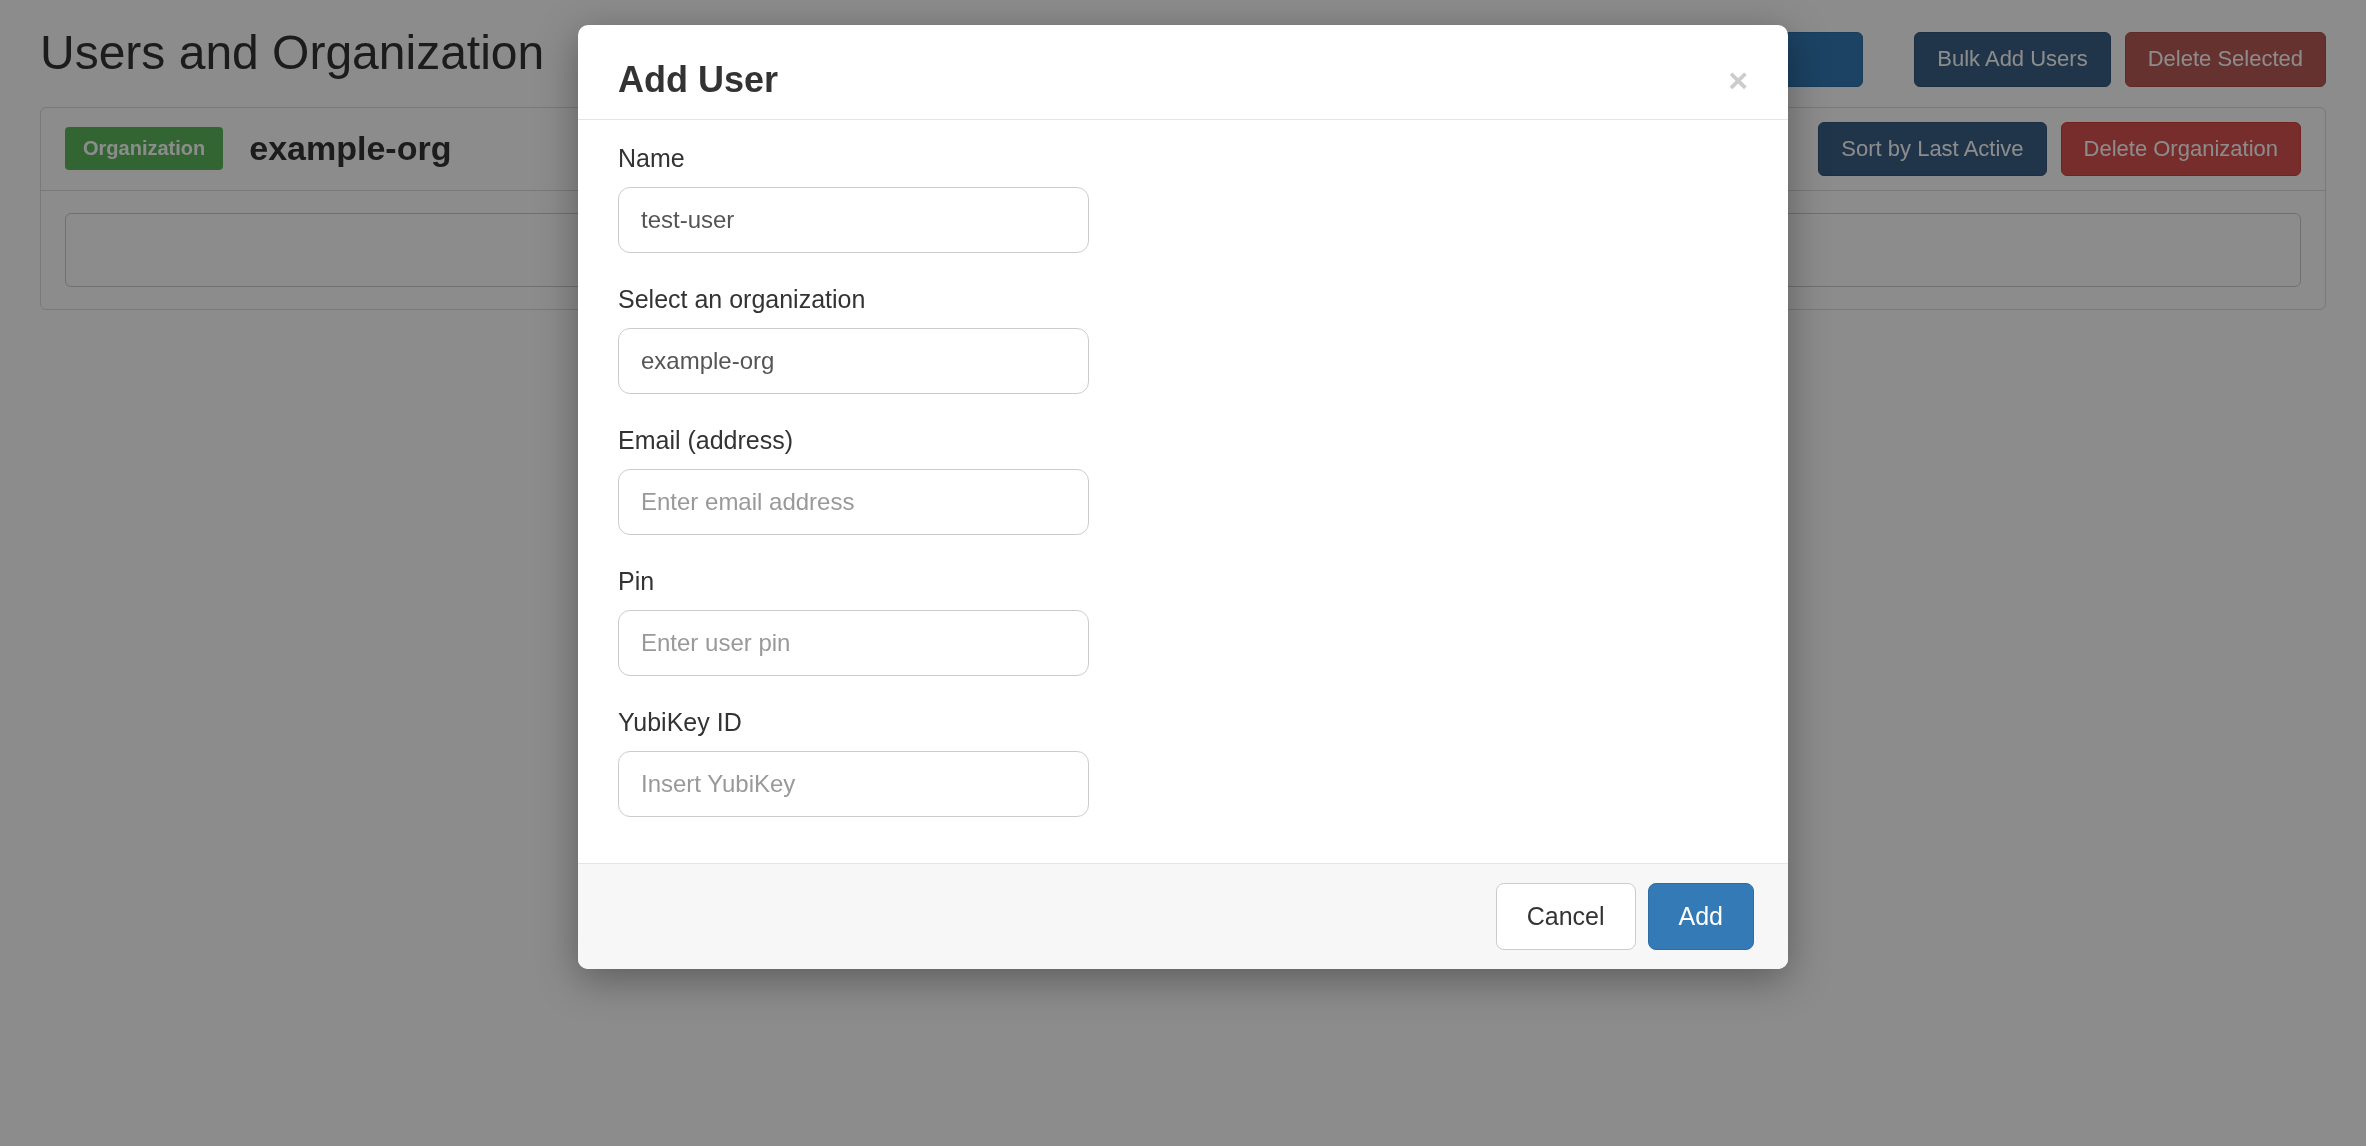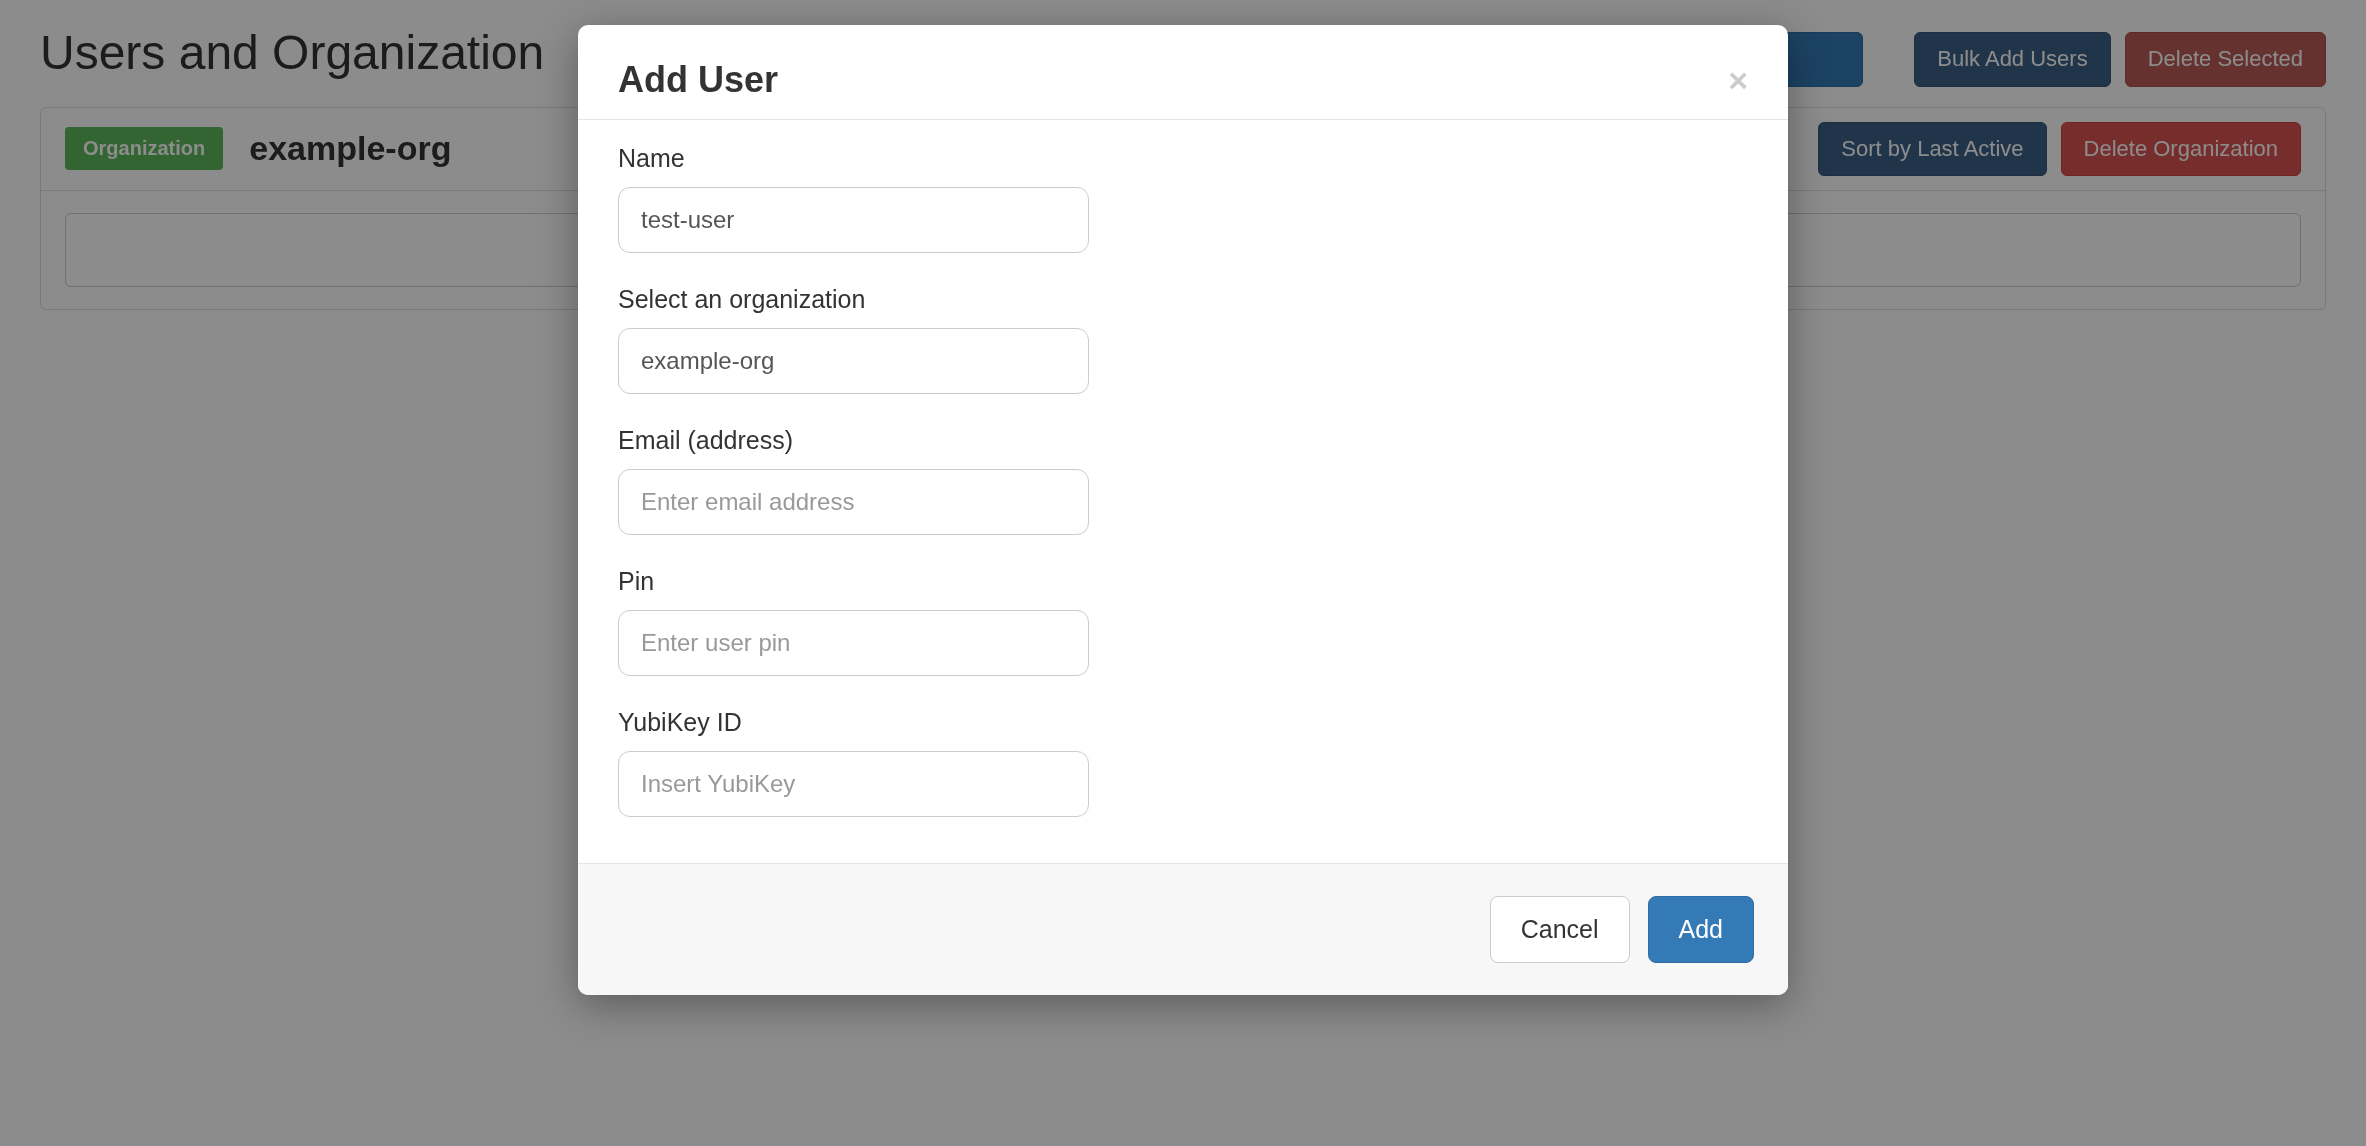--- a/index.html
+++ b/index.html
@@ -139,26 +139,26 @@
       height: 66px;
       padding: 0 22px;
       font-size: 24px;
       color: #555;
       border: 1px solid #ccc;
       border-radius: 12px;
       background: #fff;
     }
     .form-control::placeholder { color: #999; }
     .modal-footer {
-      padding: 32px 34px;
+      padding: 19px 34px;
       background: #f7f7f7;
       border-top: 1px solid #e5e5e5;
       display: flex;
       justify-content: flex-end;
-      gap: 18px;
+      gap: 12px;
     }
     .btn-lg {
       padding: 16px 30px;
       font-size: 25px;
       border-radius: 8px;
     }
   </style>
 </head>
 <body>
 

